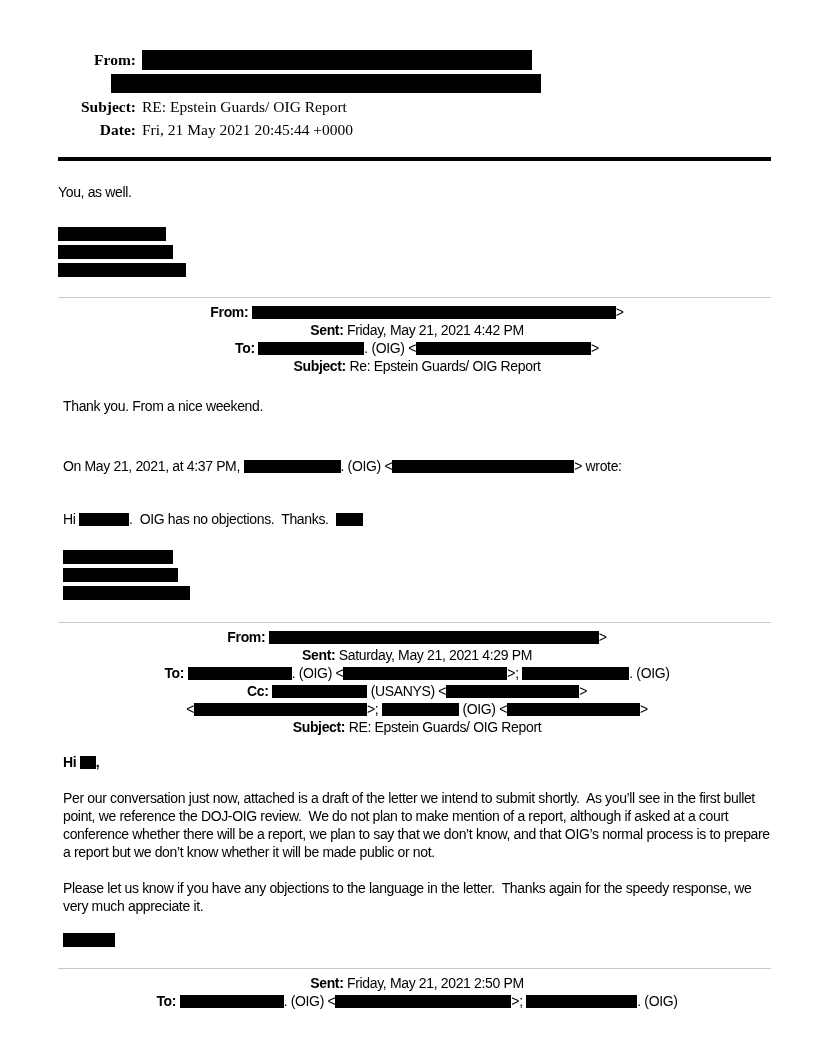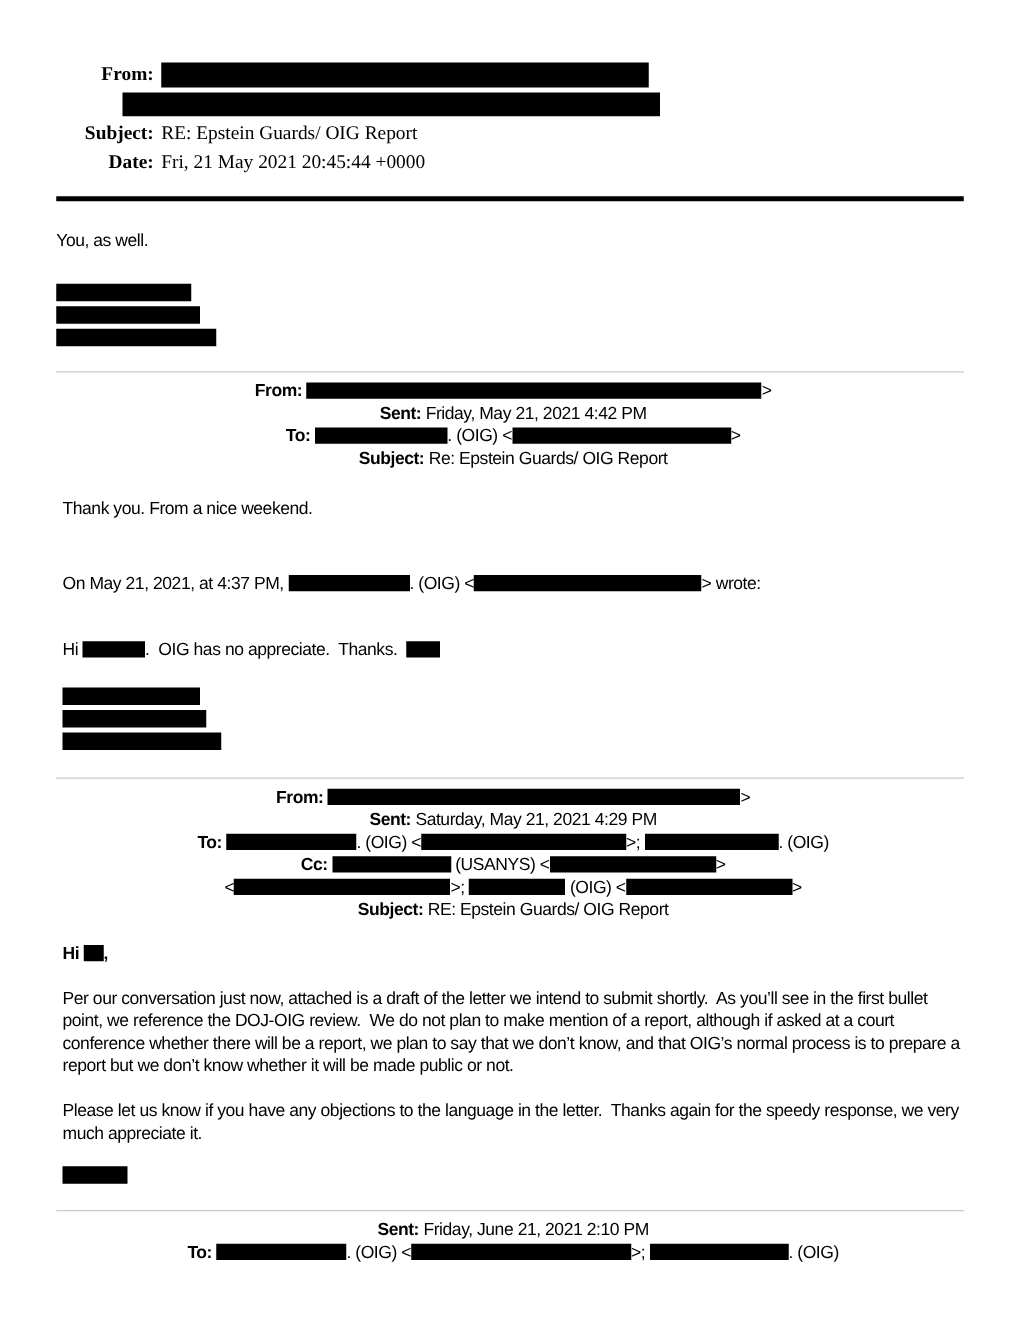--- a/index.html
+++ b/index.html
@@ -1,17 +1,17 @@
 <!DOCTYPE html>
 <html><head>
 <meta charset="utf-8">
 <style>
   html,body { margin:0; padding:0; background:#ffffff; }
   body { width:816px; height:1056px; color:#000; overflow:hidden; }
-  .page { box-sizing:border-box; width:816px; height:1056px; padding:50px 45px 0 45px; }
+  .page { box-sizing:border-box; width:816px; height:1056px; padding:50px 45px 0 58px; }
 
   
   .tophdr { font-family:"Liberation Serif", serif; font-size:15.5px; line-height:1.1; }
   .hrow { display:flex; align-items:center; margin-bottom:4px; }
   .hlabel { flex:none; width:78px; text-align:right; font-weight:bold; }
   .hval { margin-left:6px; }
   .rb-top1 { width:390px; height:20px; background:#000; }
   .rb-top2 { width:430px; height:19px; background:#000; margin-left:53px; margin-bottom:5px; }
   .trow { display:flex; margin-bottom:6px; }
 
@@ -81,21 +81,21 @@
       <div class="hline"><span class="b">From:</span> <span class="rb" style="width:364px"></span><span>&gt;</span></div>
       <div class="hline"><span class="b">Sent:</span> <span>Friday, May 21, 2021 4:42 PM</span></div>
       <div class="hline"><span class="b">To:</span> <span class="rb" style="width:106px"></span><span>. (OIG) &lt;</span><span class="rb" style="width:175px"></span><span>&gt;</span></div>
       <div class="hline"><span class="b">Subject:</span> <span>Re: Epstein Guards/ OIG Report</span></div>
     </div>
 
     <div class="thanks indent5">Thank you. From a nice weekend.</div>
 
     <div class="wrote indent5"><span class="pre">On May 21, 2021, at 4:37 PM, </span><span class="rb" style="width:97px"></span><span>. (OIG) &lt;</span><span class="rb" style="width:182px"></span><span>&gt; wrote:</span></div>
 
-    <div class="himsg indent5"><span class="pre">Hi </span><span class="rb" style="width:50px"></span><span class="pre">.  OIG has no appreciate.  Thanks.  </span><span class="rb" style="width:27px"></span></div>
+    <div class="himsg indent5"><span class="pre">Hi </span><span class="rb" style="width:50px"></span><span class="pre">.  OIG has no objections.  Thanks.  </span><span class="rb" style="width:27px"></span></div>
 
     <div class="sigblock2 indent5">
       <div class="rbb" style="width:110px"></div>
       <div class="rbb" style="width:115px"></div>
       <div class="rbb" style="width:127px"></div>
     </div>
 
     <hr class="divider div2">
 
     <div class="hdrblock indent5">
@@ -113,18 +113,18 @@
 
     <div class="para pre indent5">Please let us know if you have any objections to the language in the letter.  Thanks again for the speedy response, we very much appreciate it.</div>
 
     <div class="sig3 indent5">
       <div class="rbb" style="width:52px"></div>
     </div>
 
     <hr class="divider div3">
 
     <div class="hdrblock indent5">
-      <div class="hline"><span class="b">Sent:</span> <span>Friday, June 21, 2021 2:10 PM</span></div>
+      <div class="hline"><span class="b">Sent:</span> <span>Friday, May 21, 2021 2:50 PM</span></div>
       <div class="hline"><span class="b">To:</span> <span class="rb" style="width:104px"></span><span>. (OIG) &lt;</span><span class="rb" style="width:176px"></span><span class="pre">&gt;; </span><span class="rb" style="width:111px"></span><span>. (OIG)</span></div>
     </div>
 
   </div>
 </div>
 
 </body></html>

